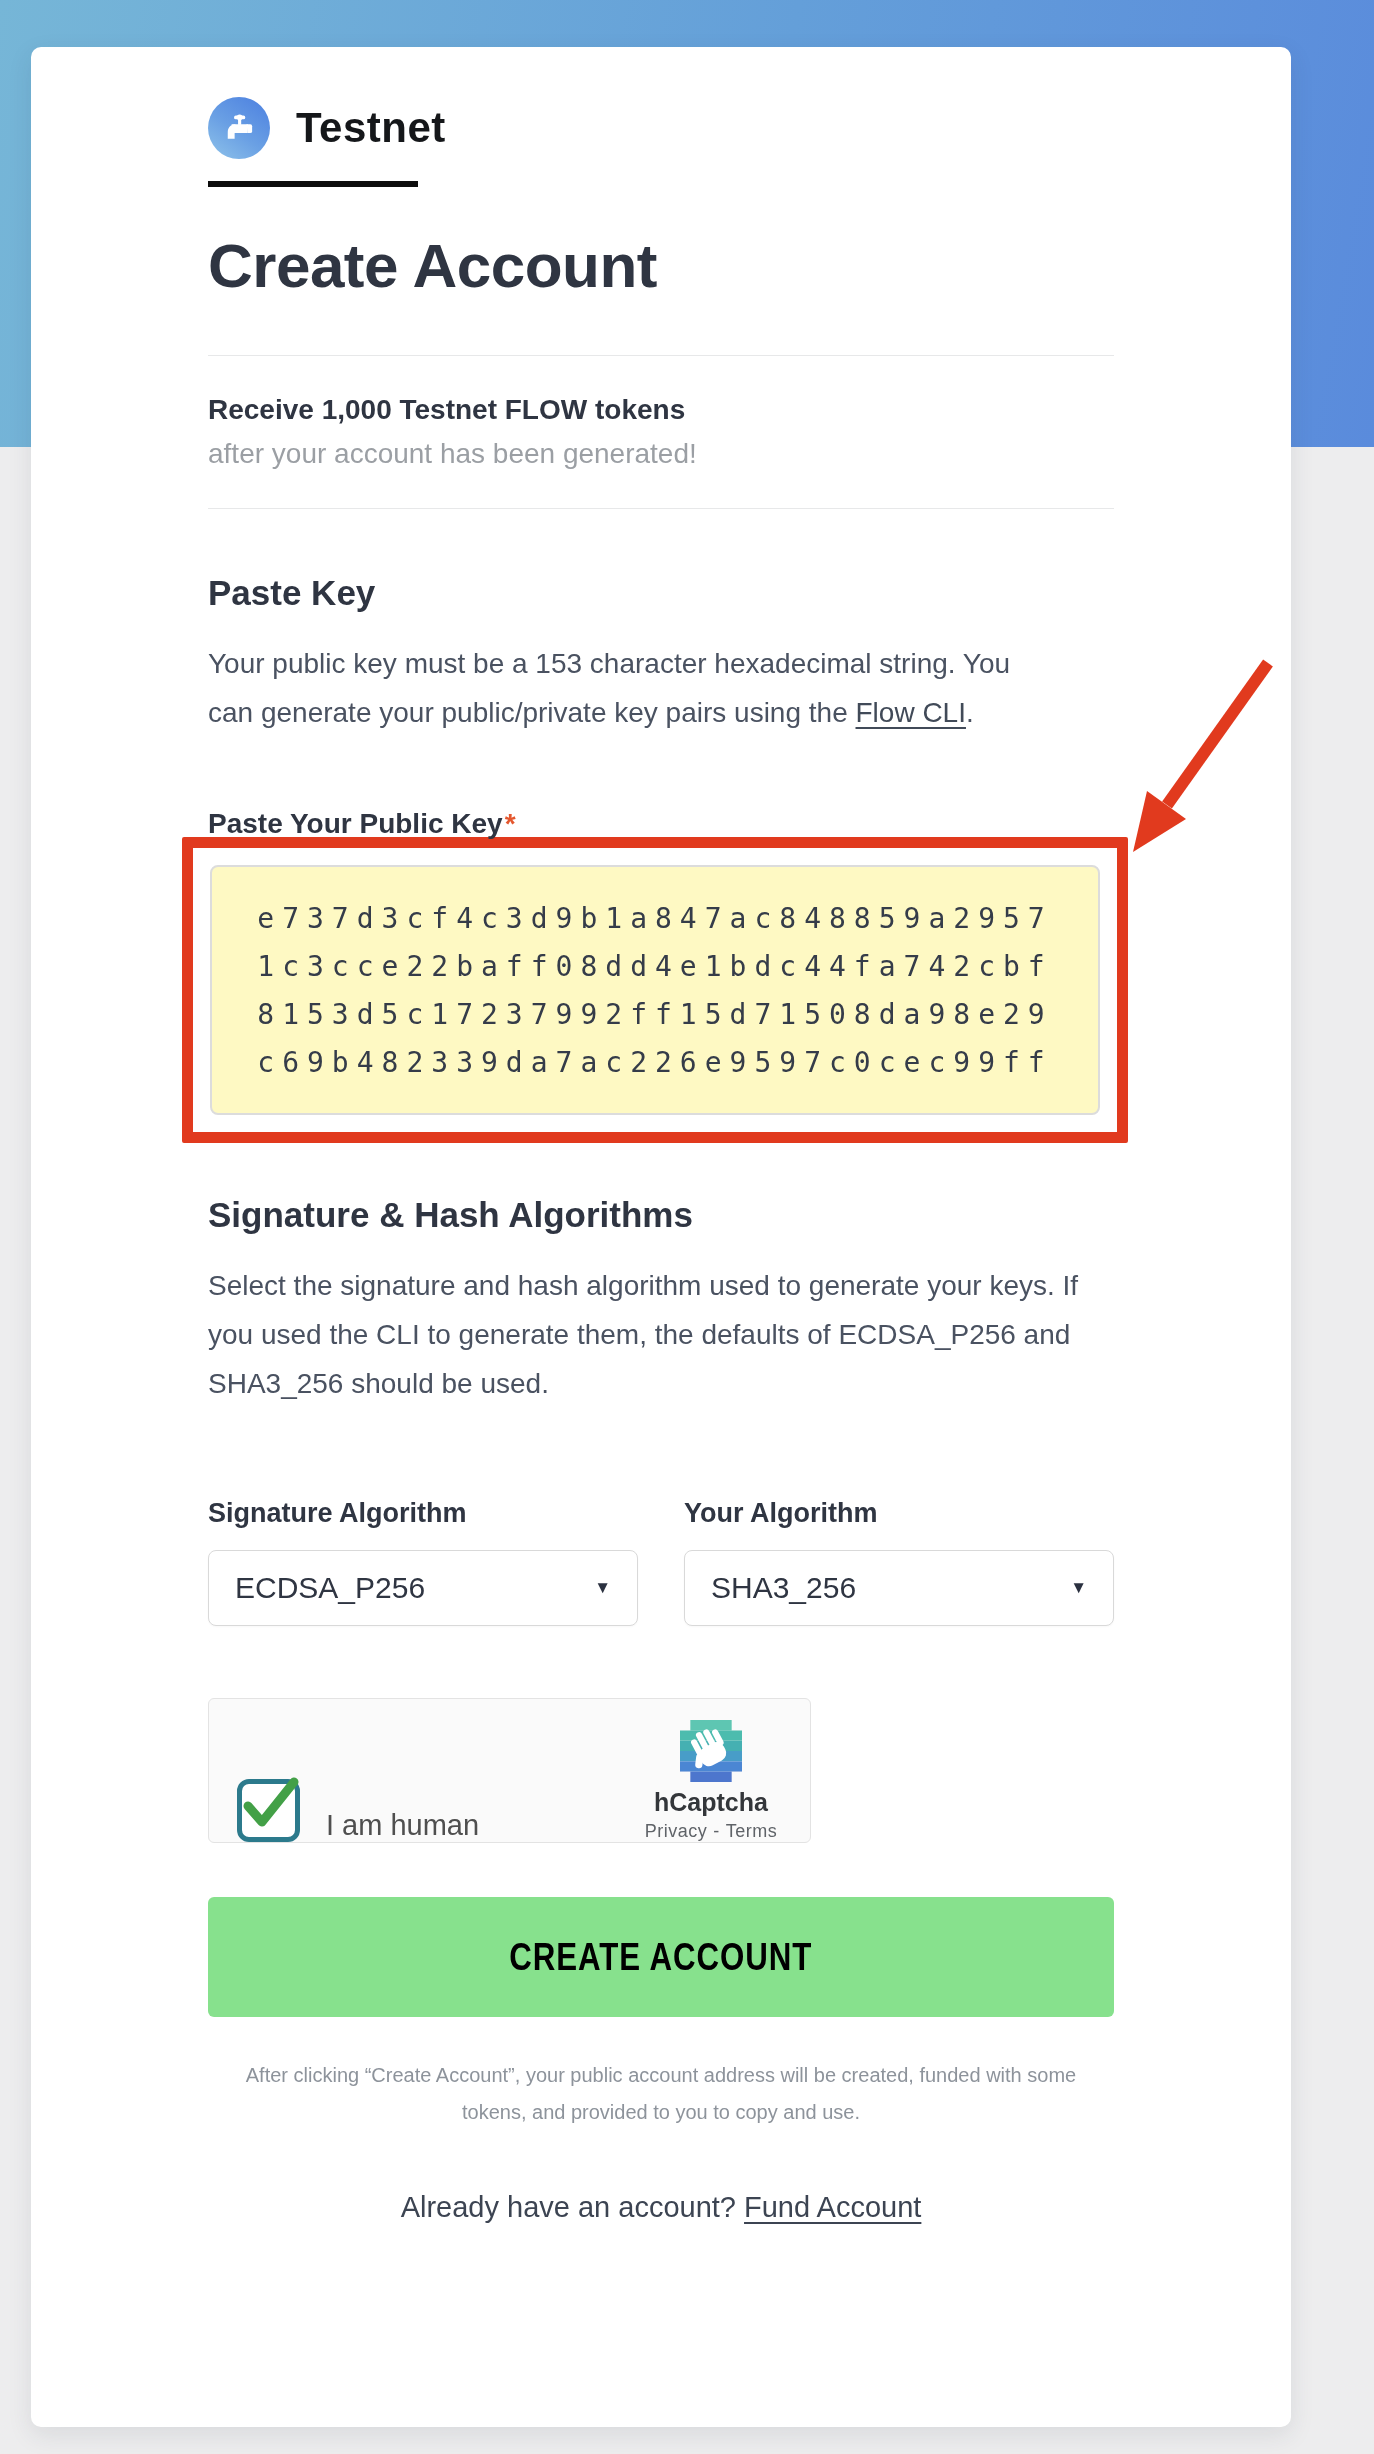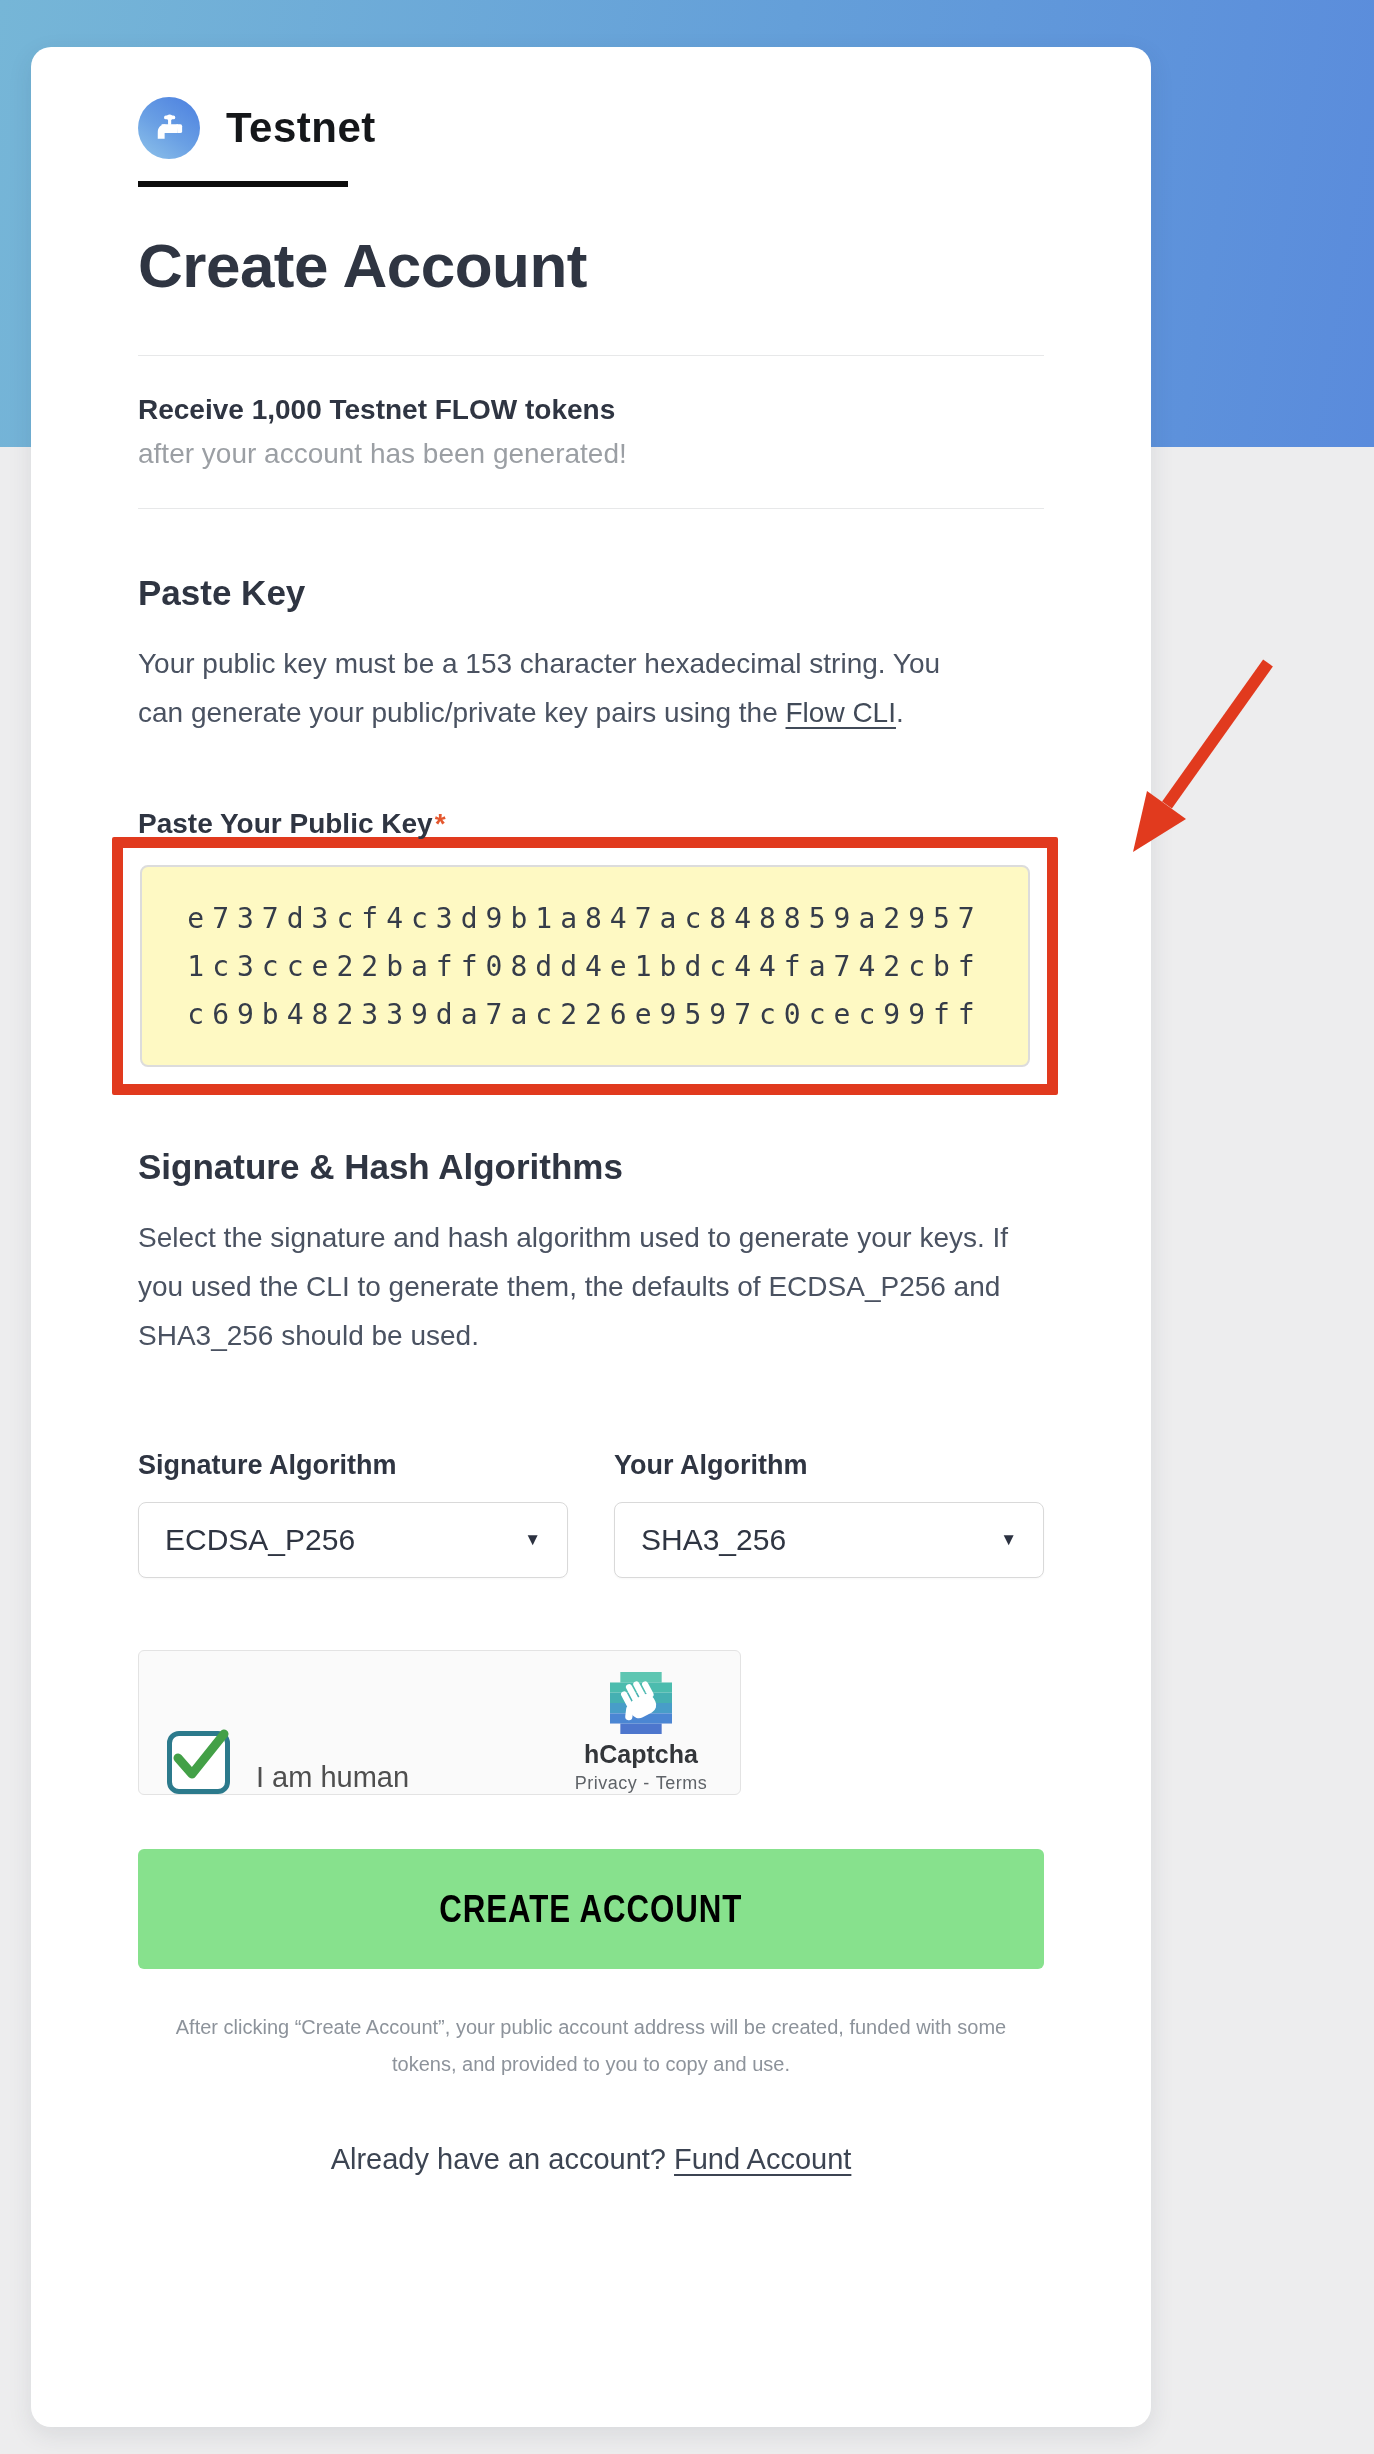--- a/index.html
+++ b/index.html
@@ -7,22 +7,22 @@
     width:1374px;height:2454px;position:relative;overflow:hidden;
     background:#ededee;
     font-family:"Liberation Sans", sans-serif;
     -webkit-font-smoothing:antialiased;
   }
   .hero{
     position:absolute;left:0;top:0;width:1374px;height:447px;
     background:linear-gradient(100deg,#76b6d7 0%,#649fd9 55%,#5a8bdc 100%);
   }
   .card{
-    position:absolute;left:31px;top:47px;width:1120px;height:2380px;
-    background:#ffffff;border-radius:20px;
+    position:absolute;left:31px;top:47px;width:1260px;height:2380px;
+    background:#ffffff;border-radius:10px;
     box-shadow:0 8px 24px rgba(40,50,70,.10);
   }
   .content{width:906px;margin:0 auto;position:relative;}
 
   
   .logo-row{display:flex;align-items:center;margin-top:50px;}
   .logo-circle{
     width:62px;height:62px;border-radius:50%;flex:0 0 62px;
     background:linear-gradient(135deg,#4b7fe0 0%,#5b8fe2 40%,#7fb3e8 100%);
     background:linear-gradient(215deg,#4b7fe0 0%,#6aa0e4 55%,#8fc3ea 100%);
@@ -157,20 +157,21 @@
     <h2 class="h2-pk">Paste Key</h2>
 
     <p class="body"><span>Your public key must be a 153 character hexadecimal string. You can generate your public/private key pairs using the </span><a class="link" href="#">Flow CLI</a><span>.</span></p>
 
     <div class="field-label"><span>Paste Your Public Key</span><span class="req">*</span></div>
 
     <div class="red-rect">
       <div class="key-box" role="textbox">
         <div class="key-line">e737d3cf4c3d9b1a847ac848859a2957</div>
         <div class="key-line">1c3cce22baff08dd4e1bdc44fa742cbf</div>
+        <div class="key-line">8153d5c17237992ff15d71508da98e29</div>
         <div class="key-line">c69b482339da7ac226e9597c0cec99ff</div>
       </div>
     </div>
 
     <h2 class="h2-alg">Signature &amp; Hash Algorithms</h2>
 
     <p class="body" style="width:880px">Select the signature and hash algorithm used to generate your keys. If you used the CLI to generate them, the defaults of ECDSA_P256 and SHA3_256 should be used.</p>
 
     <div class="selects-row">
       <div class="select-group">

